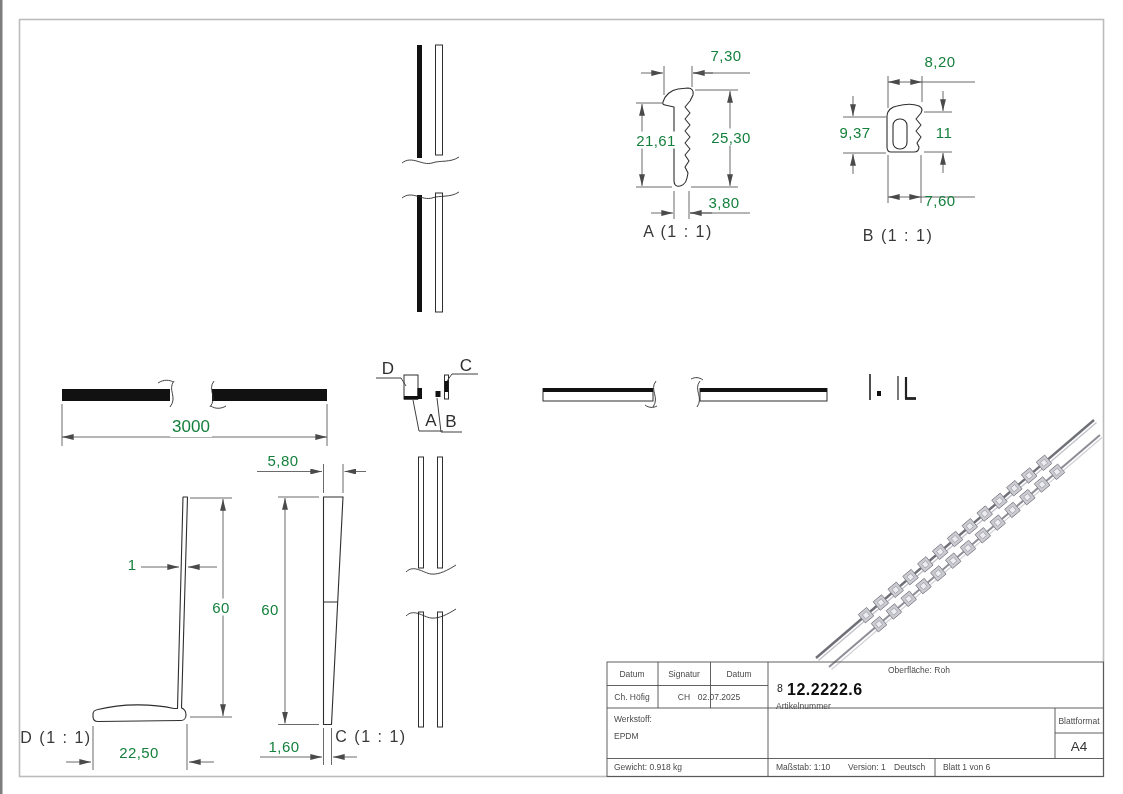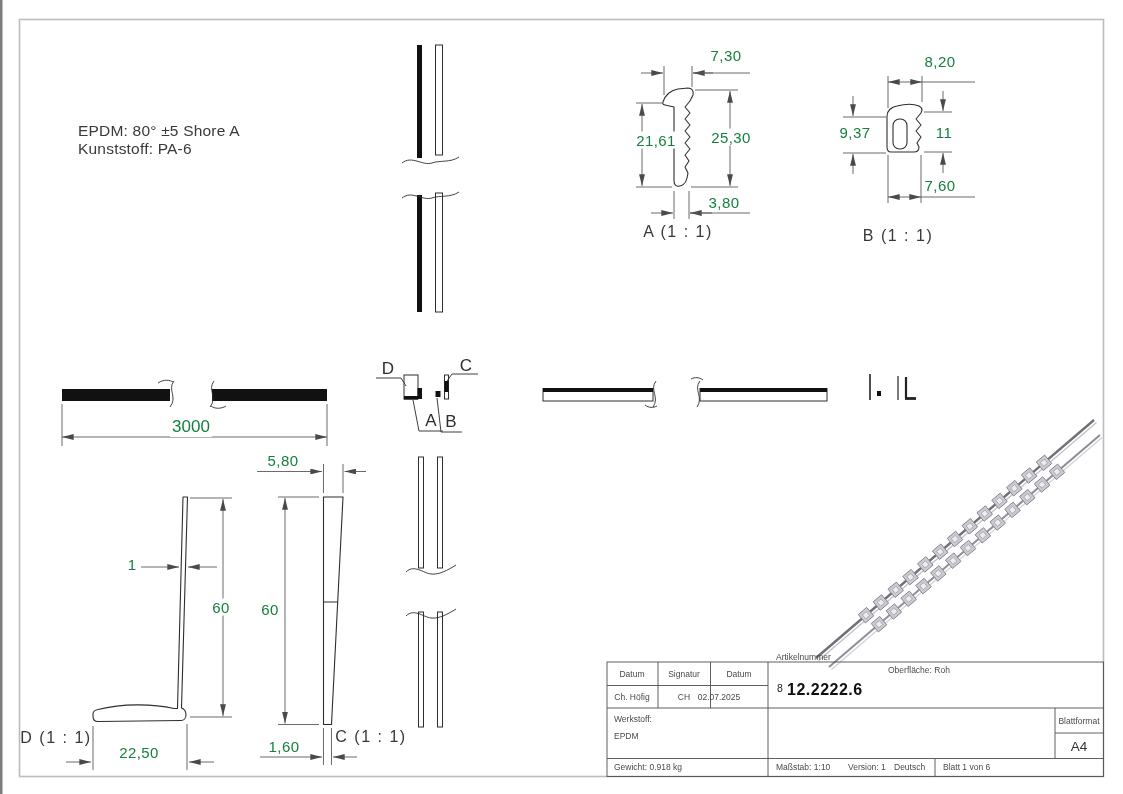--- a/index.html
+++ b/index.html
@@ -244,35 +244,31 @@
     <line x1="1055" y1="733" x2="1103.5" y2="733"></line>
     <line x1="607" y1="758.5" x2="1103.5" y2="758.5"></line>
     <line x1="658" y1="662" x2="658" y2="708"></line>
     <line x1="710.5" y1="662" x2="710.5" y2="708"></line>
     <line x1="768" y1="662" x2="768" y2="776.5"></line>
     <line x1="1055" y1="708" x2="1055" y2="758.5"></line>
     <line x1="935" y1="758.5" x2="935" y2="776.5"></line>
   </g>
 </svg>
 
-<div class="t note" style="left:78px;top:122px;">
-  <span>EPDM: 80° ±5 Shore A</span>
-  <span>Kunststoff: PA-6</span>
-</div>
 
 <span class="t c dim" style="left:726px;top:55px;">7,30</span>
 <span class="t c dim bg" style="left:656px;top:140px;">21,61</span>
 <span class="t c dim bg" style="left:731px;top:137px;">25,30</span>
 <span class="t c dim" style="left:724px;top:202px;">3,80</span>
 <span class="t c vlabel" style="left:678px;top:232px;">A (1 : 1)</span>
 
 <span class="t c dim" style="left:940px;top:61px;">8,20</span>
 <span class="t c dim bg" style="left:855px;top:132px;">9,37</span>
 <span class="t c dim bg" style="left:944px;top:132px;">11</span>
-<span class="t c dim" style="left:940px;top:185px;text-align:center;">7,60</span>
+<span class="t c dim" style="left:940px;top:200px;text-align:center;">7,60</span>
 <span class="t c vlabel" style="left:898px;top:236px;">B (1 : 1)</span>
 
 <span class="t c bg" style="left:191px;top:427px;font-size:17px;">3000</span>
 
 <span class="t c callout" style="left:388px;top:369px;">D</span>
 <span class="t c callout" style="left:466px;top:366px;">C</span>
 <span class="t c callout" style="left:431px;top:421px;">A</span>
 <span class="t c callout" style="left:451px;top:422px;">B</span>
 
 <span class="t c dim" style="left:132px;top:564px;">1</span>
@@ -284,21 +280,21 @@
 <span class="t c dim bg" style="left:270px;top:609px;">60</span>
 <span class="t c dim" style="left:284px;top:746px;">1,60</span>
 <span class="t c vlabel" style="left:371px;top:737px;">C (1 : 1)</span>
 
 <span class="t c tb" style="left:632px;top:674px;">Datum</span>
 <span class="t c tb" style="left:684px;top:674px;">Signatur</span>
 <span class="t c tb" style="left:739px;top:674px;">Datum</span>
 <span class="t c tb" style="left:632px;top:697px;">Ch. Höfig</span>
 <span class="t c tb" style="left:684px;top:697px;">CH</span>
 <span class="t c tb" style="left:719px;top:697px;">02.07.2025</span>
-<span class="t tb" style="left:776px;top:652px;">Artikelnummer</span>
+<span class="t tb" style="left:776px;top:701px;">Artikelnummer</span>
 <span class="t tb" style="left:888px;top:665px;">Oberfläche:  Roh</span>
 <span class="t artsup" style="left:777px;top:682px;">8</span>
 <span class="t art" style="left:787px;top:681px;">12.2222.6</span>
 <span class="t tb" style="left:614px;top:714px;">Werkstoff:</span>
 <span class="t tb" style="left:614px;top:731px;">EPDM</span>
 <span class="t c tb" style="left:1079px;top:721px;">Blattformat</span>
 <span class="t c a4" style="left:1079px;top:746px;text-align:right;">A4</span>
 <span class="t tb" style="left:614px;top:762px;">Gewicht: 0.918 kg</span>
 <span class="t tb" style="left:776px;top:762px;">Maßstab: 1:10</span>
 <span class="t tb" style="left:848px;top:762px;">Version: 1</span>

